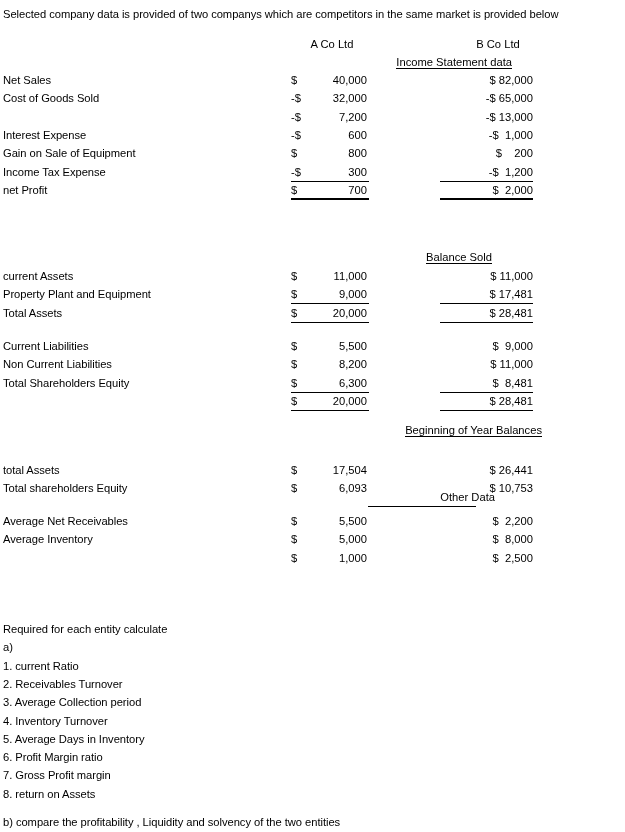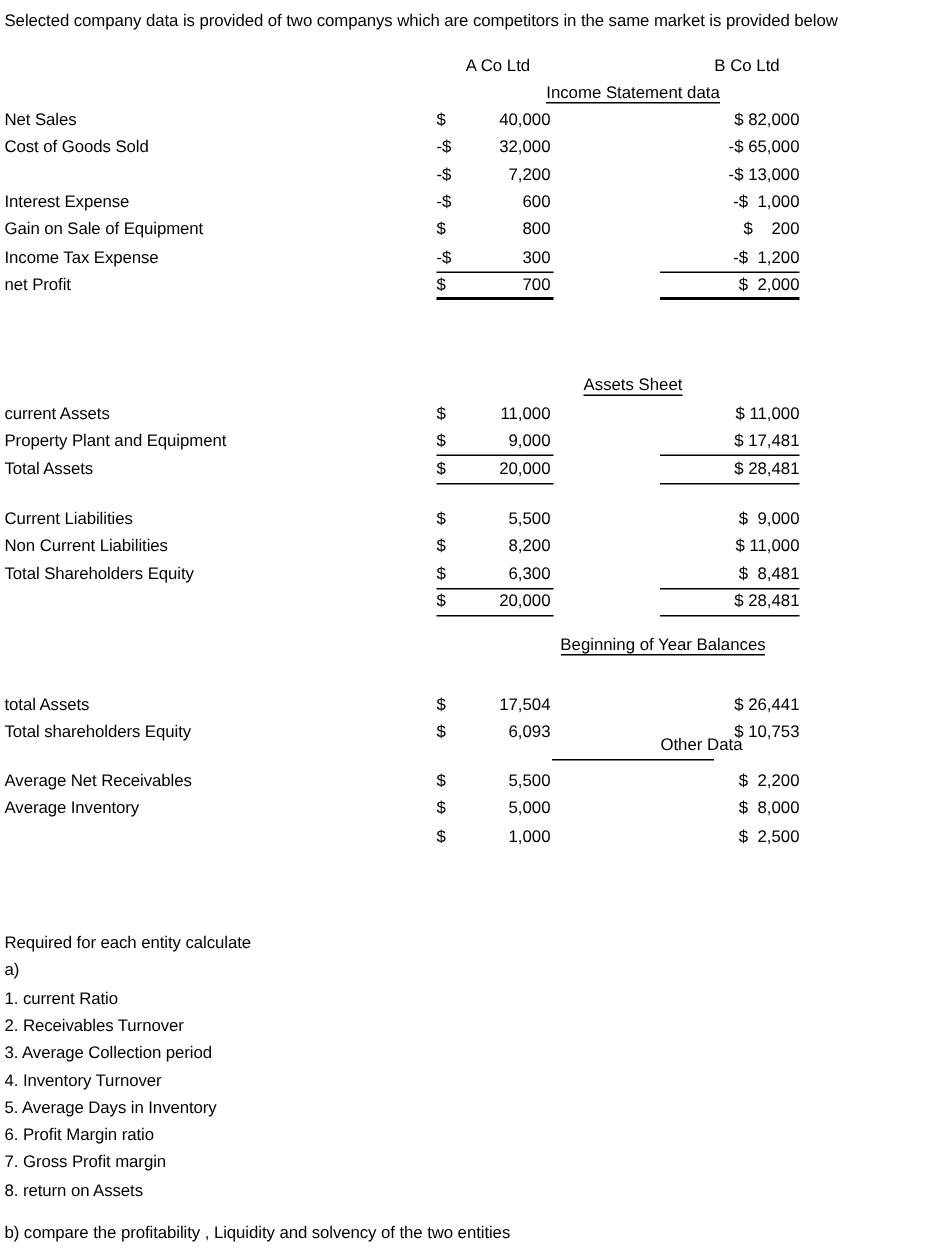--- a/index.html
+++ b/index.html
@@ -38,21 +38,21 @@
   .colhead {
     font-size: 11.2px;
     text-align: center;
   }
   .colhead-a { left: 290px; top: 38px; width: 84px; }
   .colhead-b { left: 452px; top: 38px; width: 92px; }
 
   
   .section-title {
     font-size: 11.2px;
-    text-align: center;
+    text-align: right;
   }
   .section-title span.u {
     border-bottom: 1px solid #000;
     padding-bottom: 0px;
   }
   .st-income   { left: 332px; top: 56px;  width: 180px; }
   .st-balance  { left: 352px; top: 251px; width: 140px; }
   .st-begin    { left: 342px; top: 424px; width: 200px; }
 
   
@@ -142,21 +142,21 @@
 <body>
 
 <div class="page">
 
   <div class="abs intro">Selected company data is provided of two companys which are competitors in the same market is provided below</div>
 
   <div class="abs colhead colhead-a">A Co Ltd</div>
   <div class="abs colhead colhead-b">B Co Ltd</div>
 
   <div class="abs section-title st-income"><span class="u">Income Statement data</span></div>
-  <div class="abs section-title st-balance"><span class="u">Assets Sheet</span></div>
+  <div class="abs section-title st-balance"><span class="u">Balance Sold</span></div>
   <div class="abs section-title st-begin"><span class="u">Beginning of Year Balances</span></div>
   <div class="abs st-other">Other Data</div>
   <div class="st-other-rule"></div>
 
   <div id="income-rows">
       <div class="row" style="top: 74px; padding-left: 24px;">
         <div class="label">Net Sales</div>
         <div class="cell-a">
           <span class="sym">$</span>
           <span class="amt">40,000</span>

